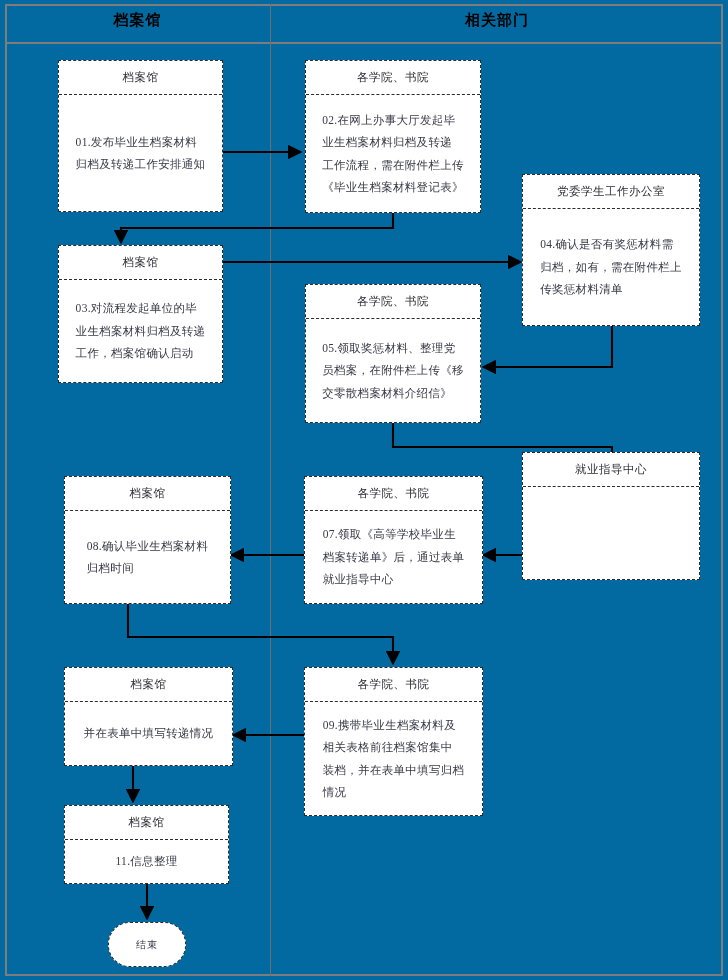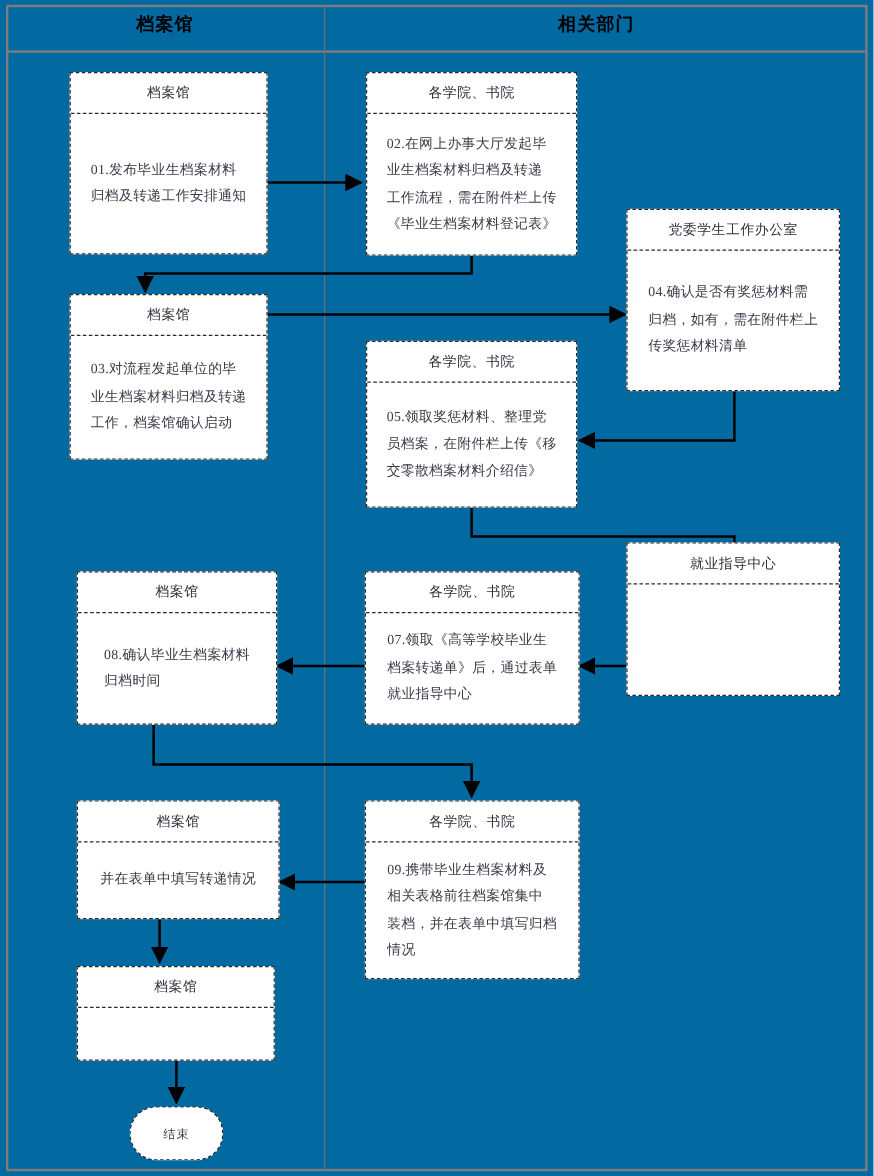--- a/index.html
+++ b/index.html
@@ -252,17 +252,22 @@
         <span>09.携带毕业生档案材料及</span>
         <span>相关表格前往档案馆集中</span>
         <span>装档，并在表单中填写归档</span>
         <span>情况</span>
       </div>
     </div>
   </div>
 
   <div class="node" style="left:64px;top:805px;width:165px;height:79px;">
     <div class="node-head">档案馆</div>
+    <div class="node-body">
+      <div>
+        <span>11.信息整理</span>
+      </div>
+    </div>
   </div>
 
   <div class="terminator" style="left:108px;top:922px;width:78px;height:45px;">结束</div>
 
 </div>
 
 </body></html>

